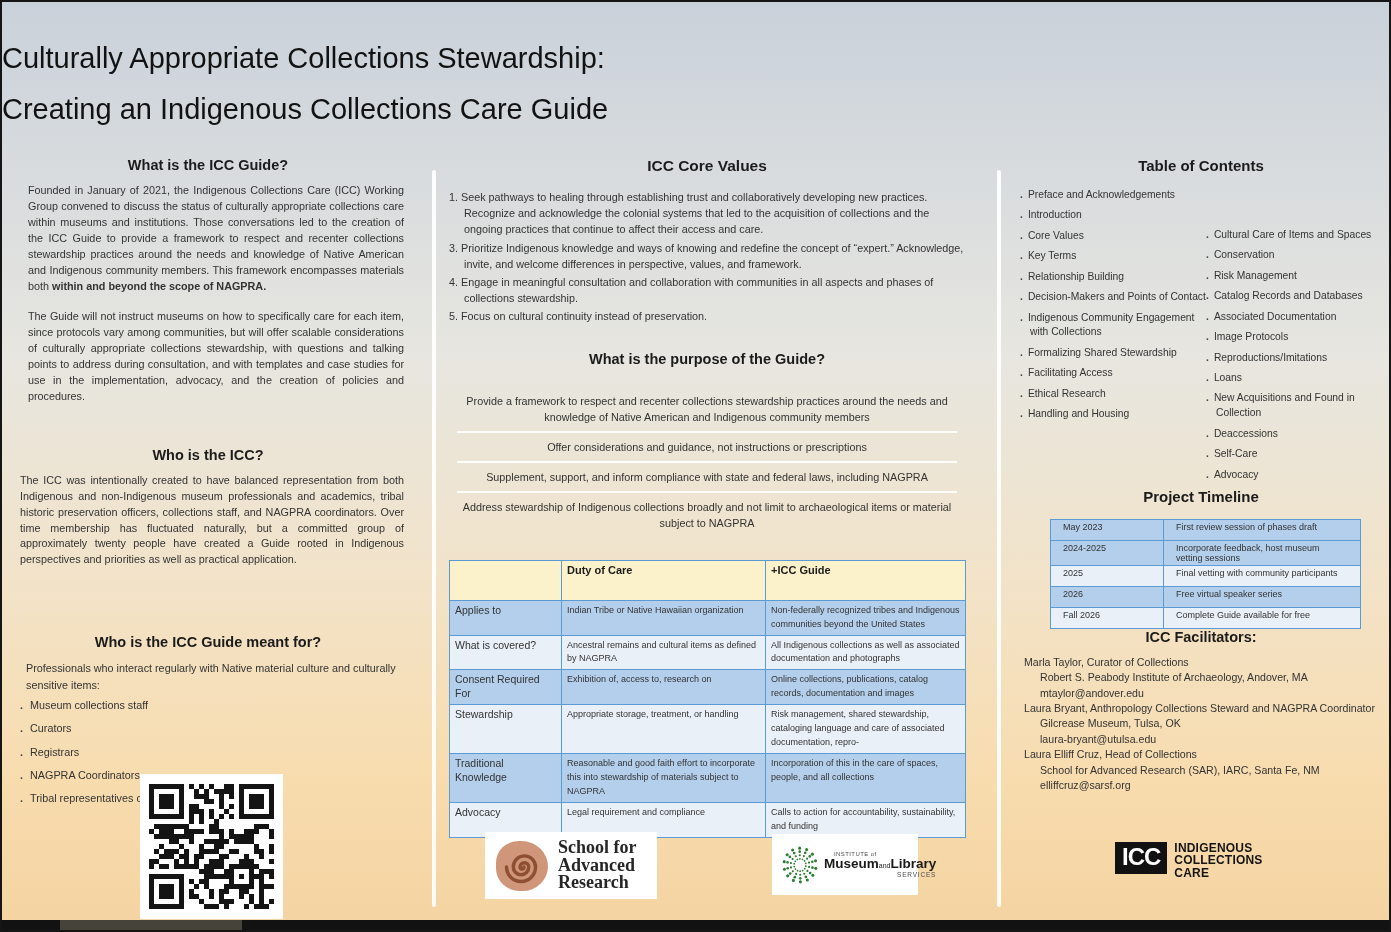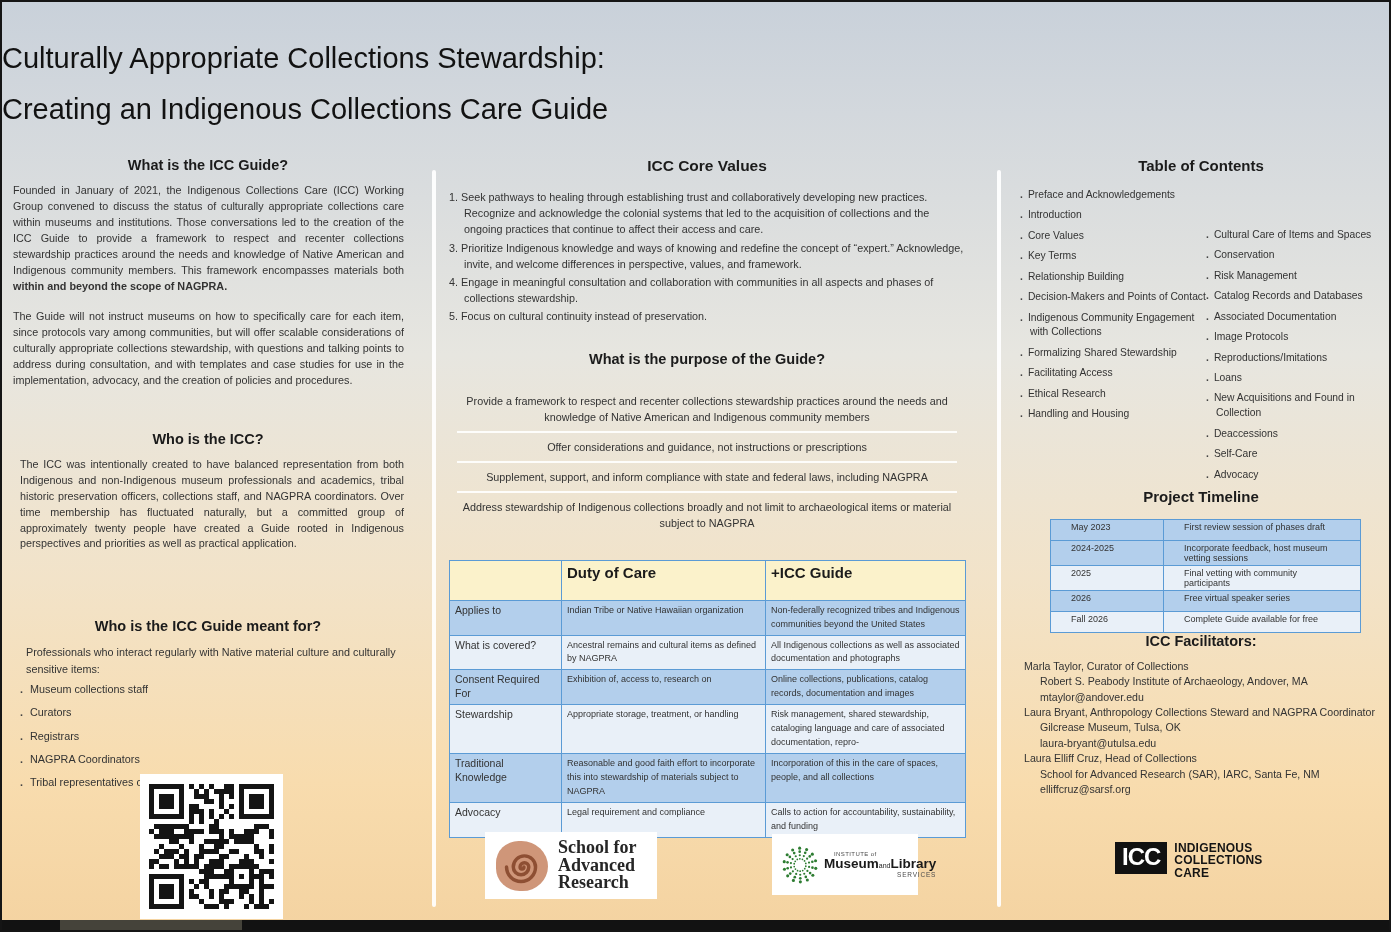--- a/index.html
+++ b/index.html
@@ -14,39 +14,39 @@
   .title-block{position:absolute; top:42px; left:0; right:0; text-align:left;}
   .title-line{font-size:29px; color:#121212; line-height:1.0; margin:0 0 22px 0; font-weight:400;}
   
   .col{position:absolute; top:155px;}
   .col-left{left:10px; width:392px;}
   .col-mid{left:447px; width:516px;}
   .col-right{left:1010px; width:378px;}
   .sep{position:absolute; top:168px; width:4px; height:737px; background:rgba(255,255,255,.92); border-radius:2px;}
   .sep-1{left:430px;} .sep-2{left:995px;}
   h2.sec{font-size:14.5px; font-weight:700; color:#1b1b1b; text-align:center; margin:0 0 10px 0;}
-  p.body{font-size:10.8px; line-height:1.48; margin:0 0 14px 1px; text-align:justify; color:#333;}
+  p.body{font-size:10.8px; line-height:1.48; margin:0 0 14px 16px; text-align:justify; color:#333;}
   
   ul.dotlist{list-style:none; margin:4px 0 0 0; padding:0 0 0 8px;}
   ul.dotlist li{font-size:10.8px; line-height:1.52; margin-bottom:7px; color:#333;}
   ul.dotlist li::before{content:"."; font-weight:700; margin-right:7px; color:#444;}
   .meant-intro{font-size:10.8px; line-height:1.5; margin:0 0 4px 14px; color:#333;}
   
   .qr-box{position:absolute; left:138px; top:772px; width:143px; height:145px; background:#fff; padding:9px; box-sizing:border-box;}
   .qr-box svg{width:100%; height:100%; display:block;}
   
   ol.values{list-style:none; margin:14px 0 0 0; padding:0; }
   ol.values li{font-size:10.8px; line-height:1.5; color:#333; padding-left:15px; text-indent:-15px; margin-bottom:2px;}
   .purpose{margin-top:20px;}
   .purpose-item{font-size:10.8px; line-height:1.5; text-align:center; color:#333; padding:6px 8px;}
   .purpose-sep{height:2px; background:rgba(255,255,255,.9); width:500px; margin:0 auto;}
   
   table.cmp{border-collapse:collapse; margin-top:22px; width:516px; table-layout:fixed;}
   table.cmp th, table.cmp td{border:1px solid #5b9bd5; vertical-align:top; padding:3px 5px; box-sizing:border-box;}
-  table.cmp th{background:#fbf2cb; text-align:left; font-size:15px; color:#1b1b1b; height:40px;}
+  table.cmp th{background:#fbf2cb; text-align:left; font-size:11px; color:#1b1b1b; height:40px;}
   table.cmp td{font-size:9px; line-height:1.55; color:#333;}
   table.cmp td.rowlabel{font-size:10.5px; line-height:1.3;}
   table.cmp tr.blue td{background:#b3cfec;}
   table.cmp tr.lite td{background:#e9f0f8;}
   .cmp-col-label{width:112px;} .cmp-col-duty{width:204px;} .cmp-col-icc{width:200px;}
   
   .sar-logo{position:absolute; left:483px; top:830px; width:172px; height:67px; background:#fff; display:flex; align-items:center; padding:4px 8px; box-sizing:border-box;}
   .sar-mark{width:58px; height:56px; flex:0 0 auto; position:relative;}
   .sar-blob{position:absolute; inset:3px; background:#cf9679; border-radius:46% 54% 52% 48%;}
   .sar-mark svg{position:absolute; inset:0;}
@@ -60,21 +60,21 @@
   .imls-bottom{font-size:6.5px; letter-spacing:.8px; text-align:right; color:#4c4c4c; margin-top:1px;}
   
   .toc-wrap{display:flex; margin-top:14px;}
   .toc-col{list-style:none; margin:0; padding:0;}
   .toc-col li{font-size:10.3px; line-height:1.45; margin-bottom:5.5px; color:#333; padding-left:10px; text-indent:-10px;}
   .toc-col li::before{content:"."; font-weight:700; margin-right:5px; color:#444;}
   .toc-col-1{width:186px; flex:0 0 auto; padding-left:8px;}
   .toc-col-2{width:184px; margin-top:40px;}
   .timeline-heading{margin-top:26px;}
   table.timeline{border-collapse:collapse; margin:14px 0 0 38px; table-layout:fixed; width:310px;}
-  table.timeline td{border:1px solid #5b9bd5; font-size:9px; color:#333; padding:2px 20px; height:16px; vertical-align:top;}
+  table.timeline td{border:1px solid #5b9bd5; font-size:9px; color:#333; padding:2px 12px; height:16px; vertical-align:top;}
   table.timeline tr.blue td{background:#b3cfec;}
   table.timeline tr.lite td{background:#e9f0f8;}
   .tl-col-1{width:113px;} .tl-col-2{width:197px;}
   .fac-heading{margin-top:30px; font-size:15px;}
   .fac-list{margin-top:8px; padding-left:12px;}
   .fac-name{font-size:10.6px; line-height:1.45; color:#333;}
   .fac-sub{font-size:10.6px; line-height:1.45; color:#333; margin-left:16px;}
   .icc-logo{position:absolute; left:1113px; top:840px; display:flex; align-items:flex-start;}
   .icc-box{background:#111; color:#fff; font-weight:800; font-size:24px; letter-spacing:-1px; padding:3px 7px 5px 7px; line-height:1;}
   .icc-words{margin-left:7px; font-size:12px; font-weight:800; line-height:1.04; letter-spacing:.2px; color:#141414;}

